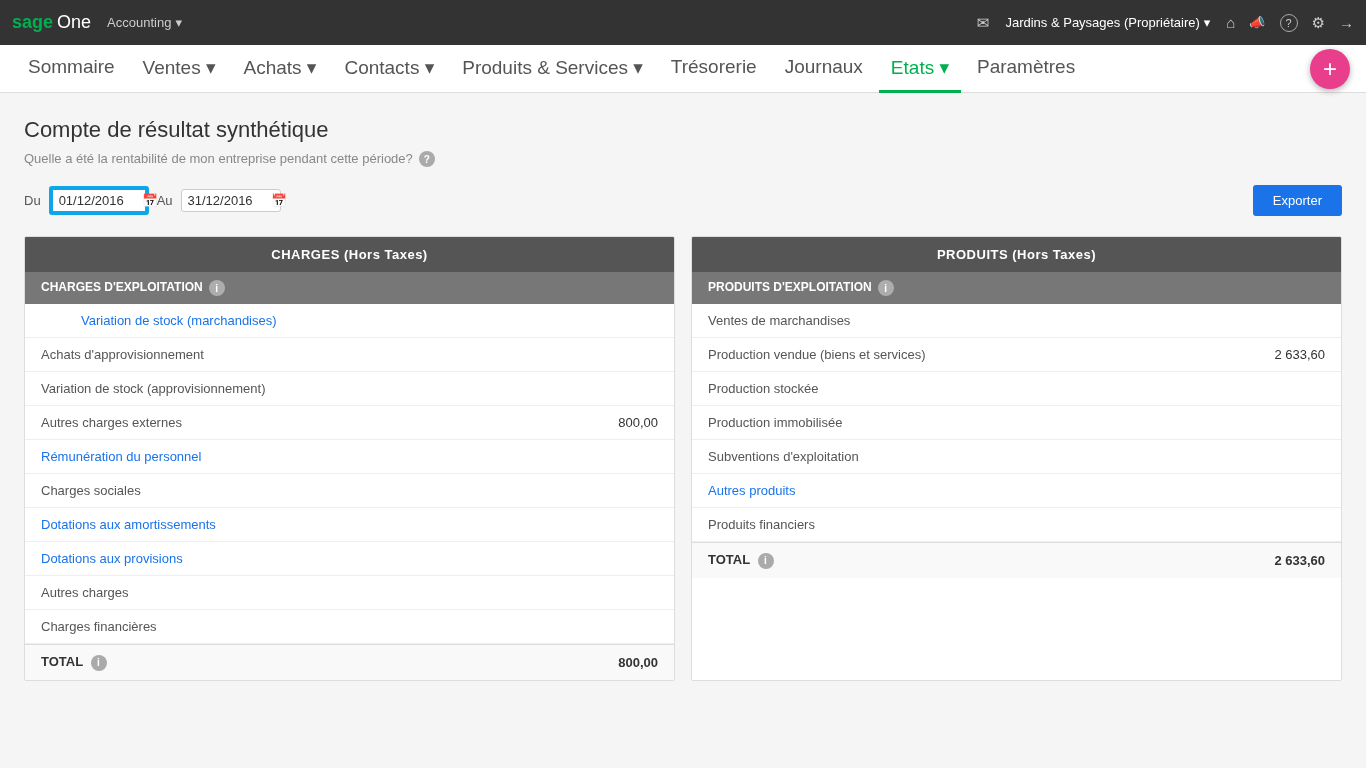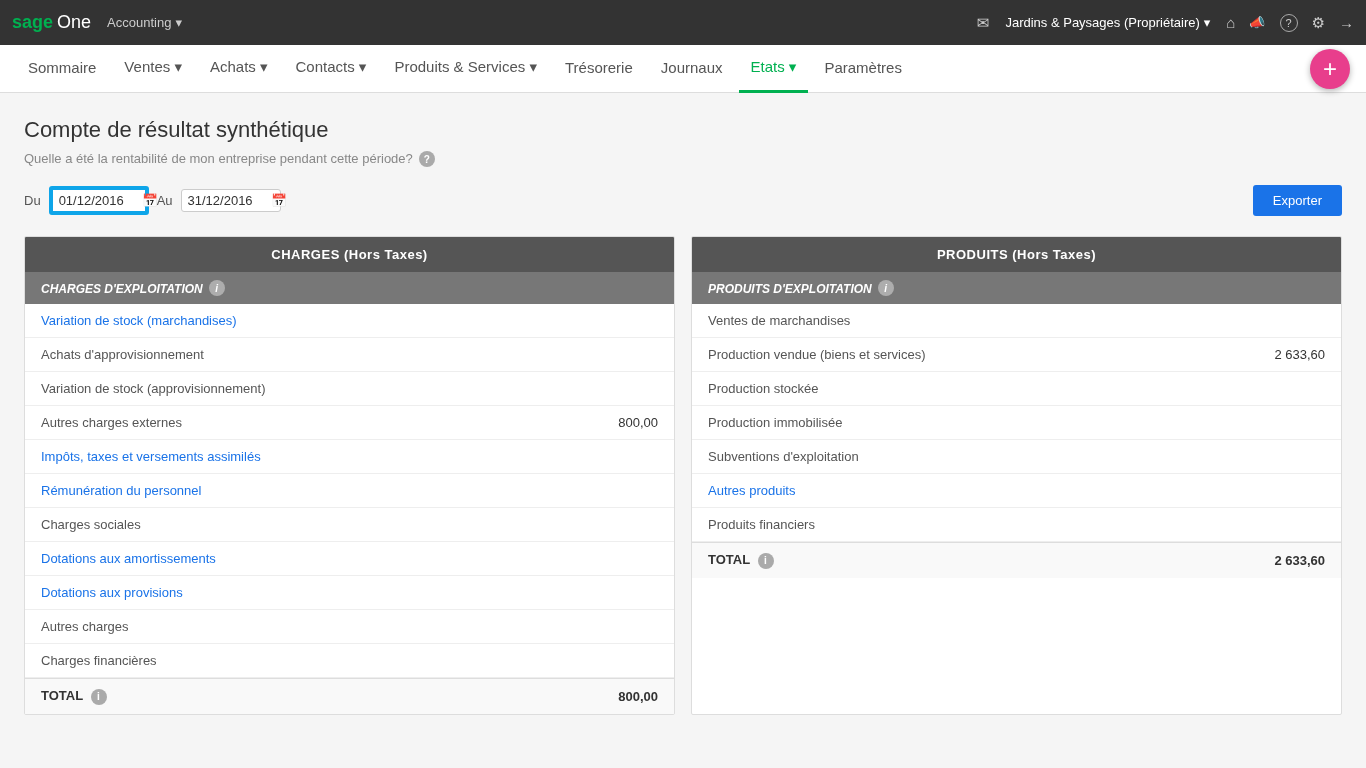--- a/index.html
+++ b/index.html
@@ -61,21 +61,21 @@
       height: 48px;
       display: flex;
       align-items: center;
       padding: 0 16px;
       gap: 4px;
     }
     .main-nav a {
       text-decoration: none;
       color: #555;
       padding: 12px 12px;
-      font-size: 15px;
+      font-size: 19px;
       display: flex;
       align-items: center;
       gap: 4px;
       height: 48px;
       border-bottom: 3px solid transparent;
       text-align: right;
     }
     .main-nav a.active {
       color: #00b050;
       border-bottom: 3px solid #00b050;
@@ -173,23 +173,22 @@
       padding: 10px 16px;
       letter-spacing: 0.5px;
     }
     .section-header {
       background: #777;
       color: #fff;
       font-size: 12px;
       font-weight: 600;
       padding: 8px 16px;
       display: flex;
-      align-items: flex-end;
+      align-items: flex-start;
       gap: 6px;
-      font-style: italic;
     }
     .info-icon {
       display: inline-flex;
       align-items: center;
       justify-content: center;
       width: 16px;
       height: 16px;
       border-radius: 50%;
       background: rgba(255,255,255,0.4);
       color: #fff;
@@ -293,38 +292,34 @@
   <div class="tables-row">
 
     <div class="table-half">
       <div class="table-header-dark">CHARGES (Hors Taxes)</div>
       <div class="section-header">
         <span>CHARGES D'EXPLOITATION</span>
         <span class="info-icon">i</span>
       </div>
 
       <div class="table-row">
-        <span style="color:#1a73e8;cursor:pointer;">Variation de stock <span style="color:#1a73e8;">(marchandises)</span></span>
+        <span style="color:#1a73e8;cursor:pointer;margin-left:40px;">Variation de stock <span style="color:#1a73e8;">(marchandises)</span></span>
         <span class="amount"></span>
       </div>
       <div class="table-row">
         <span>Achats d'approvisionnement</span>
         <span class="amount"></span>
       </div>
       <div class="table-row">
         <span>Variation de stock (approvisionnement)</span>
         <span class="amount"></span>
       </div>
       <div class="table-row">
         <span>Autres charges externes</span>
         <span class="amount">800,00</span>
-      </div>
-      <div class="table-row">
-        <span style="color:#1a73e8;cursor:pointer;">Impôts, taxes et versements assimilés</span>
-        <span class="amount"></span>
       </div>
       <div class="table-row">
         <span style="color:#1a73e8;cursor:pointer;">Rémunération du personnel</span>
         <span class="amount"></span>
       </div>
       <div class="table-row">
         <span>Charges sociales</span>
         <span class="amount"></span>
       </div>
       <div class="table-row">

